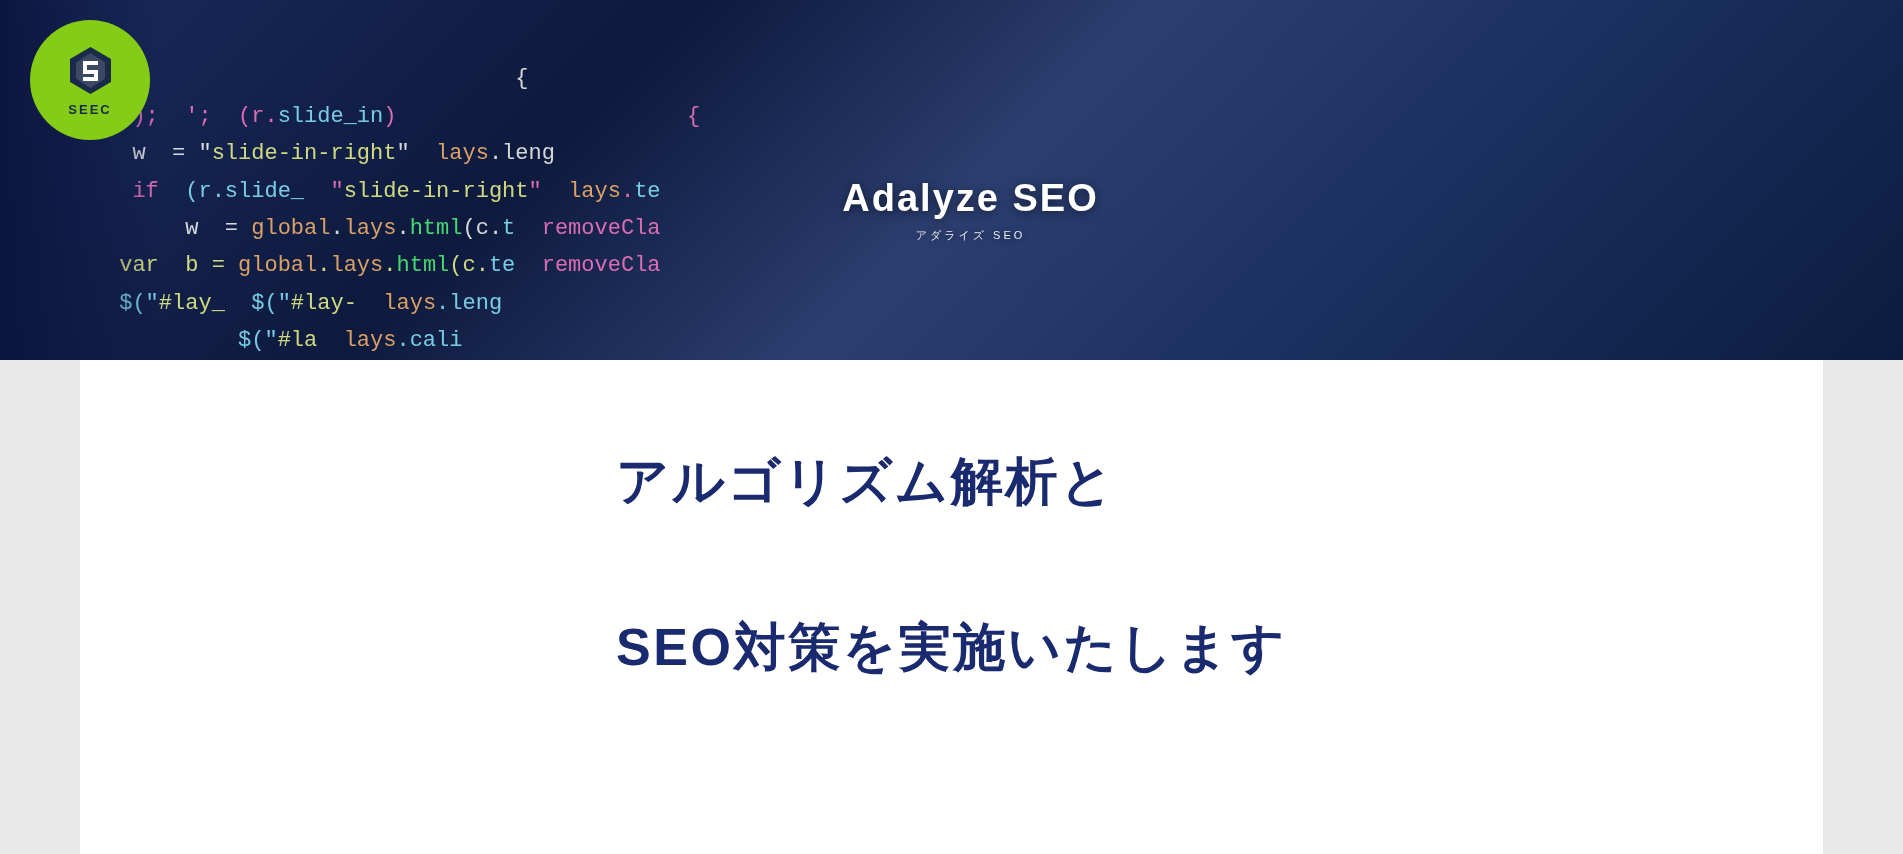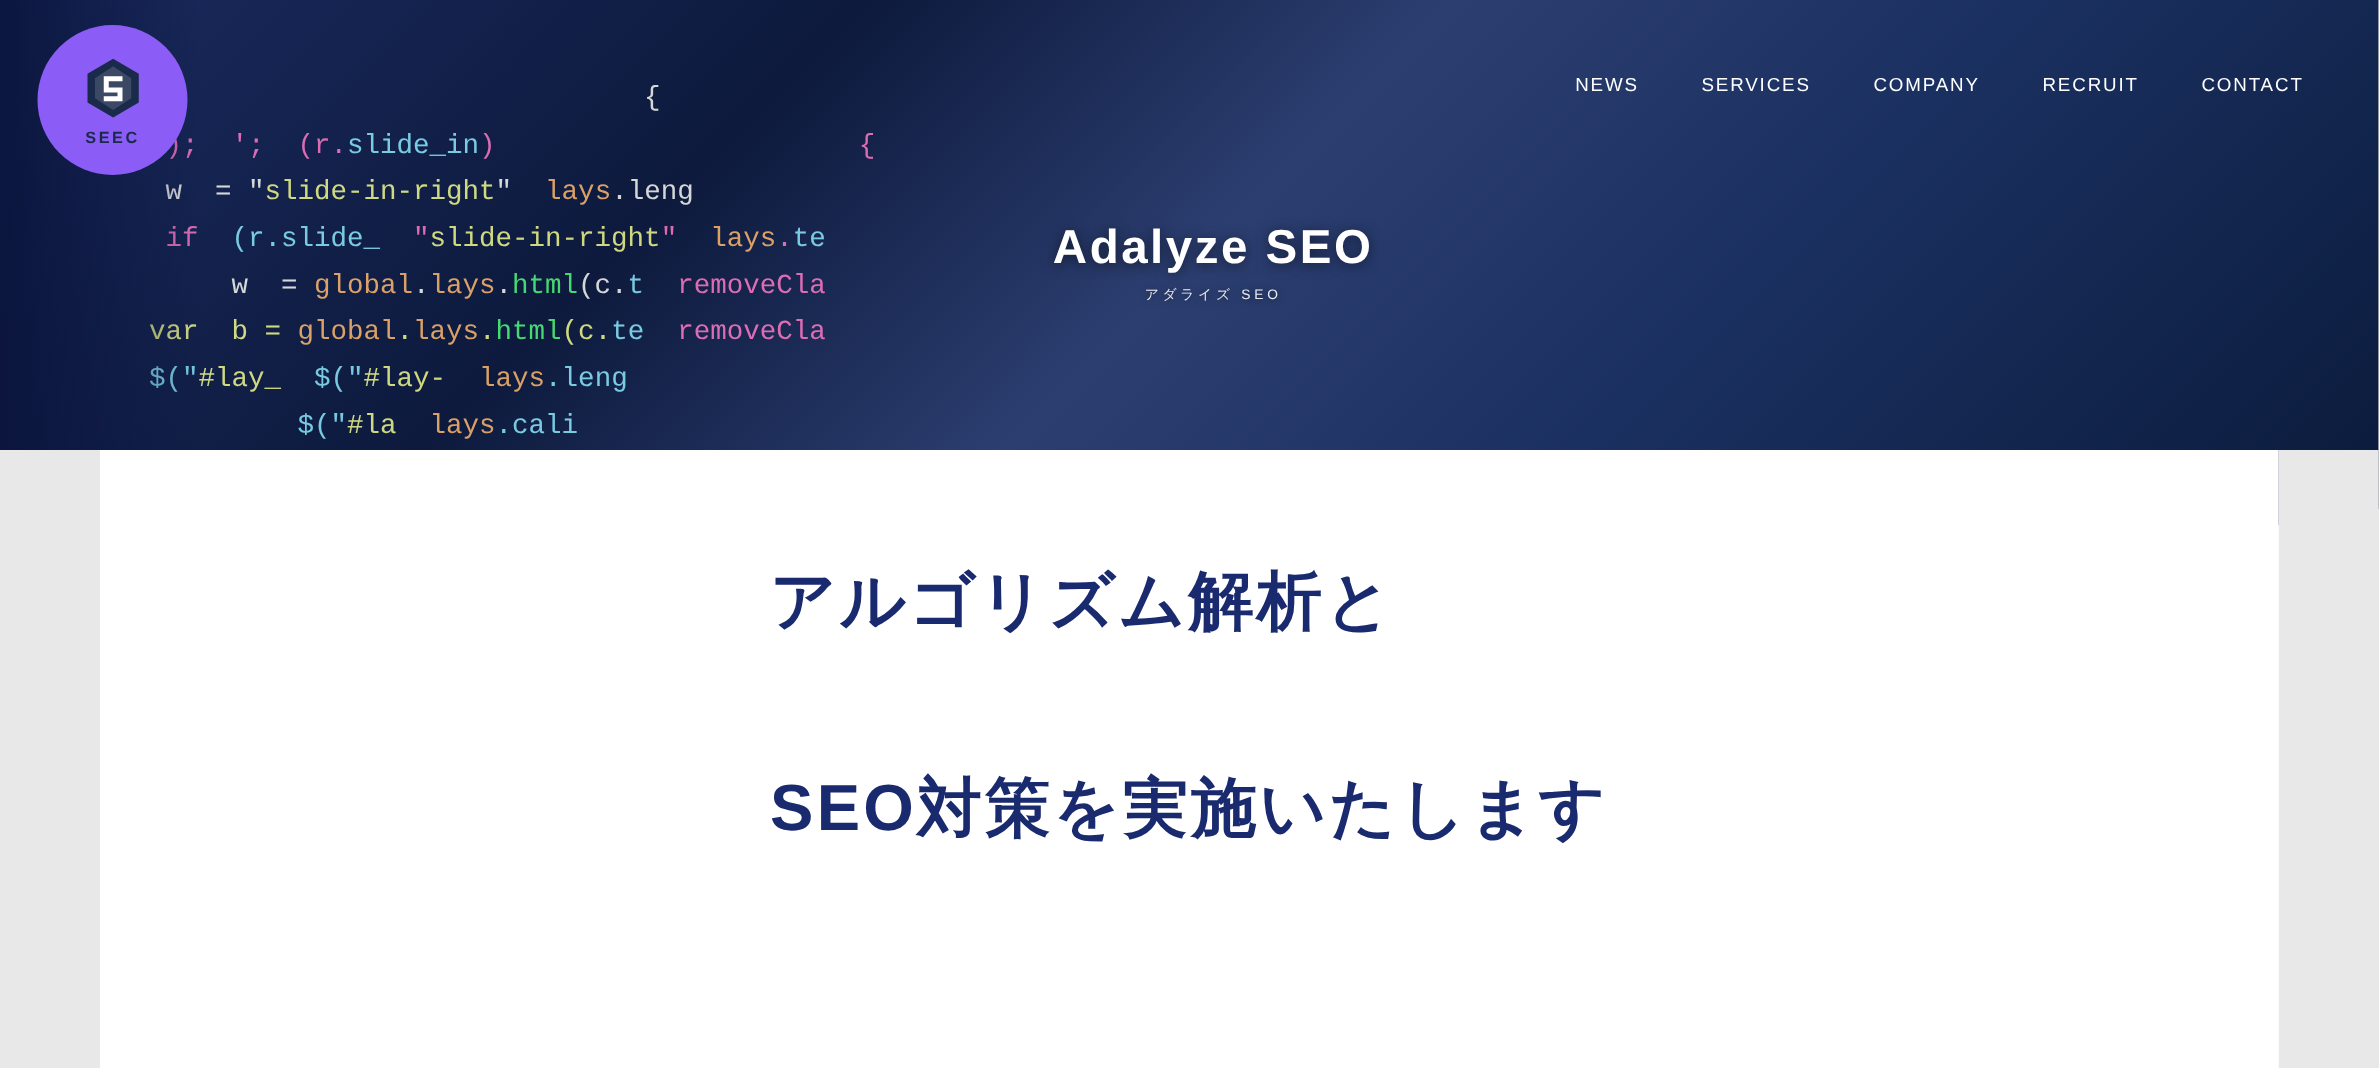--- a/index.html
+++ b/index.html
@@ -24,21 +24,21 @@
       z-index: 10;
       display: flex;
       align-items: flex-start;
       justify-content: space-between;
       padding: 20px 60px 0 30px;
     }
 
     .logo-circle {
       width: 120px;
       height: 120px;
-      background: #8b5cf6;
+      background: #84cc16;
       border-radius: 50%;
       display: flex;
       flex-direction: column;
       align-items: center;
       justify-content: center;
       flex-shrink: 0;
     }
 
     .logo-icon {
       width: 55px;
@@ -231,27 +231,20 @@
       <svg class="logo-icon" viewBox="0 0 55 55" fill="none" xmlns="http://www.w3.org/2000/svg">
 
         <polygon points="27.5,4 48,16 48,39 27.5,51 7,39 7,16" fill="#1a2a4a" stroke="none"></polygon>
         <polygon points="27.5,10 42,19.5 42,35.5 27.5,45 13,35.5 13,19.5" fill="white" opacity="0.15"></polygon>
 
         <path d="M20 18 L35 18 L35 22 L24 22 L24 27 L35 27 L35 38 L20 38 L20 34 L31 34 L31 31 L20 31 Z" fill="white"></path>
       </svg>
       <span class="logo-text">SEEC</span>
     </div>
 
-    <nav class="nav">
-      <a>NEWS</a>
-      <a>SERVICES</a>
-      <a>COMPANY</a>
-      <a>RECRUIT</a>
-      <a>CONTACT</a>
-    </nav>
   </div>
 
   <div class="side-panel-left"></div>
   <div class="side-panel-right"></div>
 
   <div class="main-content">
     <h1 class="main-heading">
       <span>アルゴリズム解析と</span><br>
       <br>
       <span>SEO対策を実施いたします</span>

